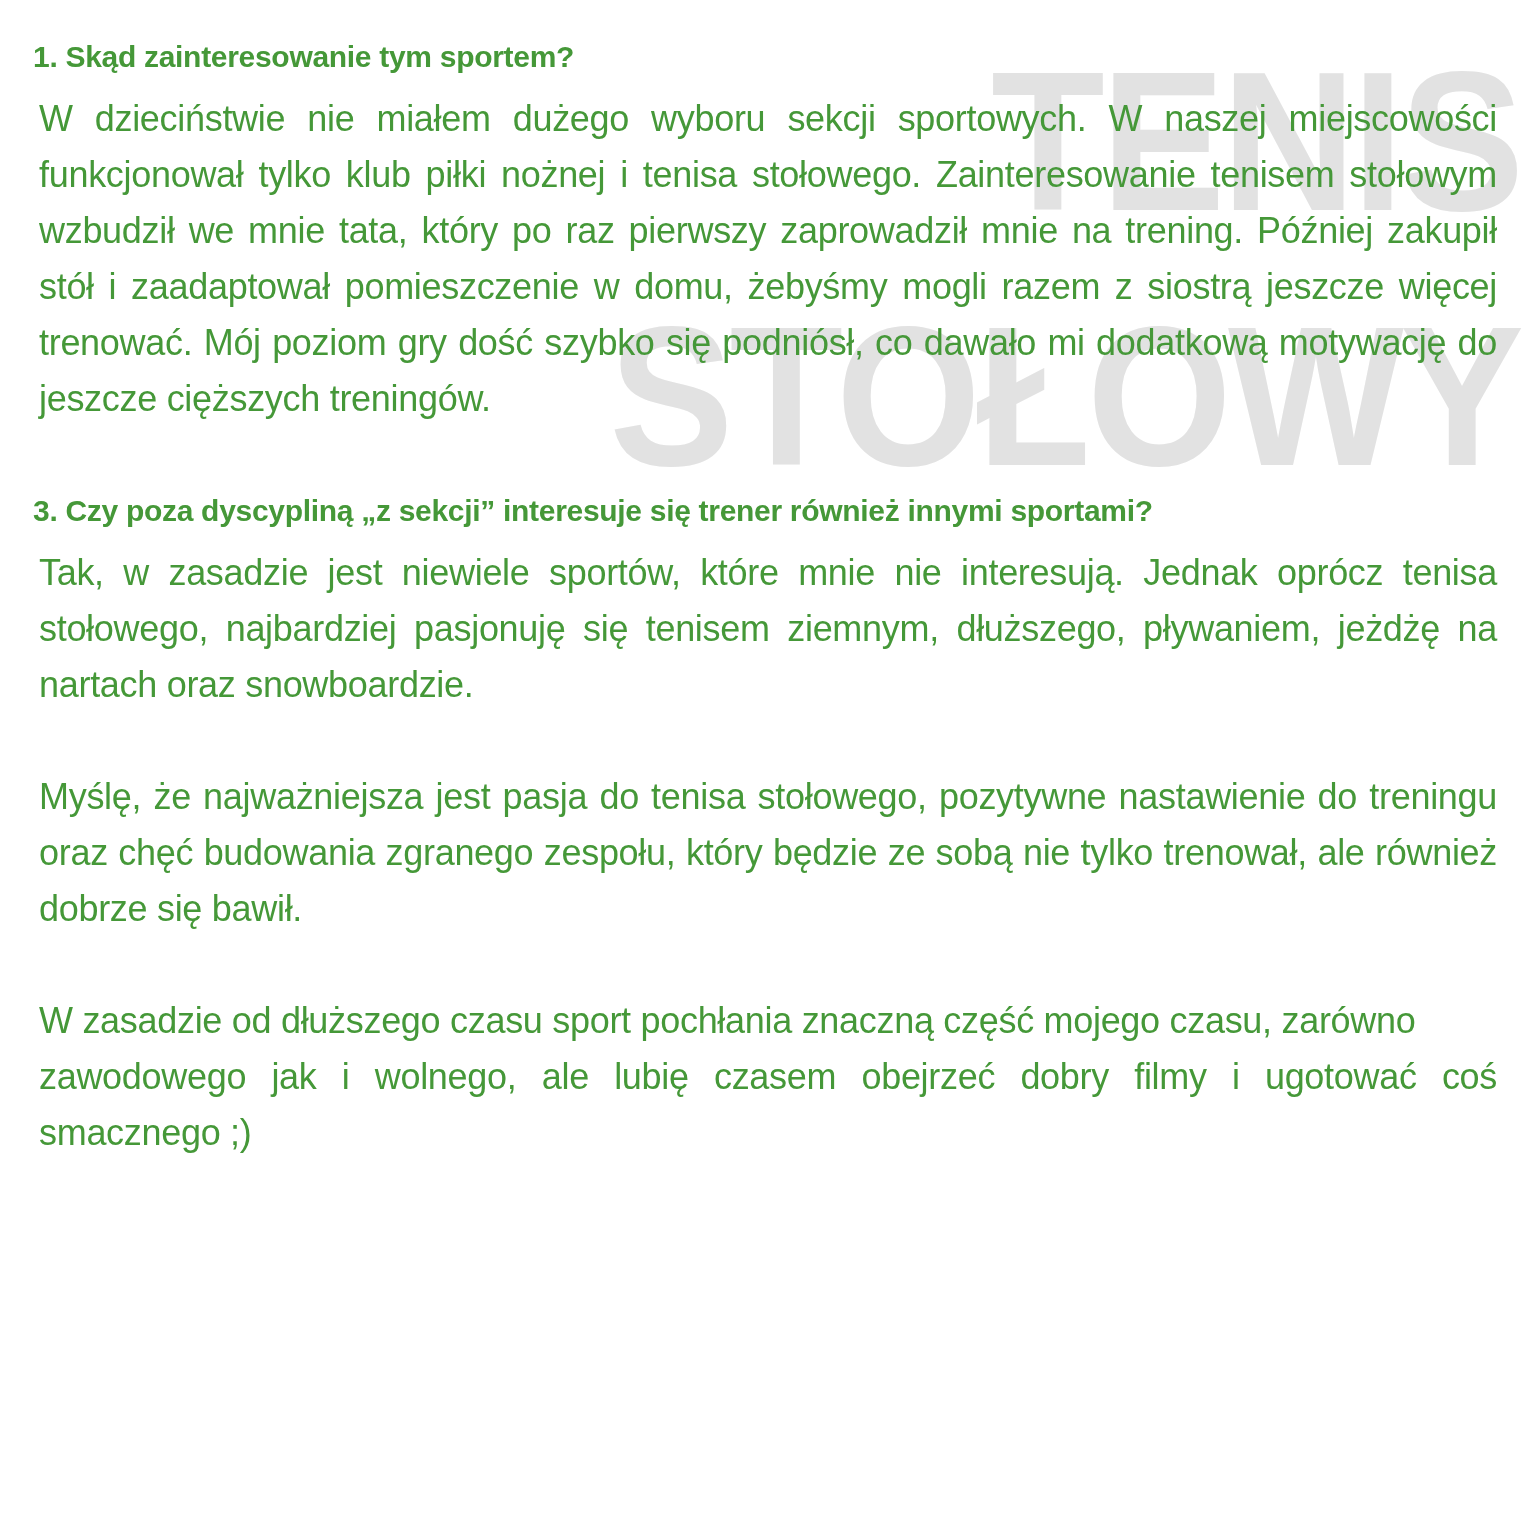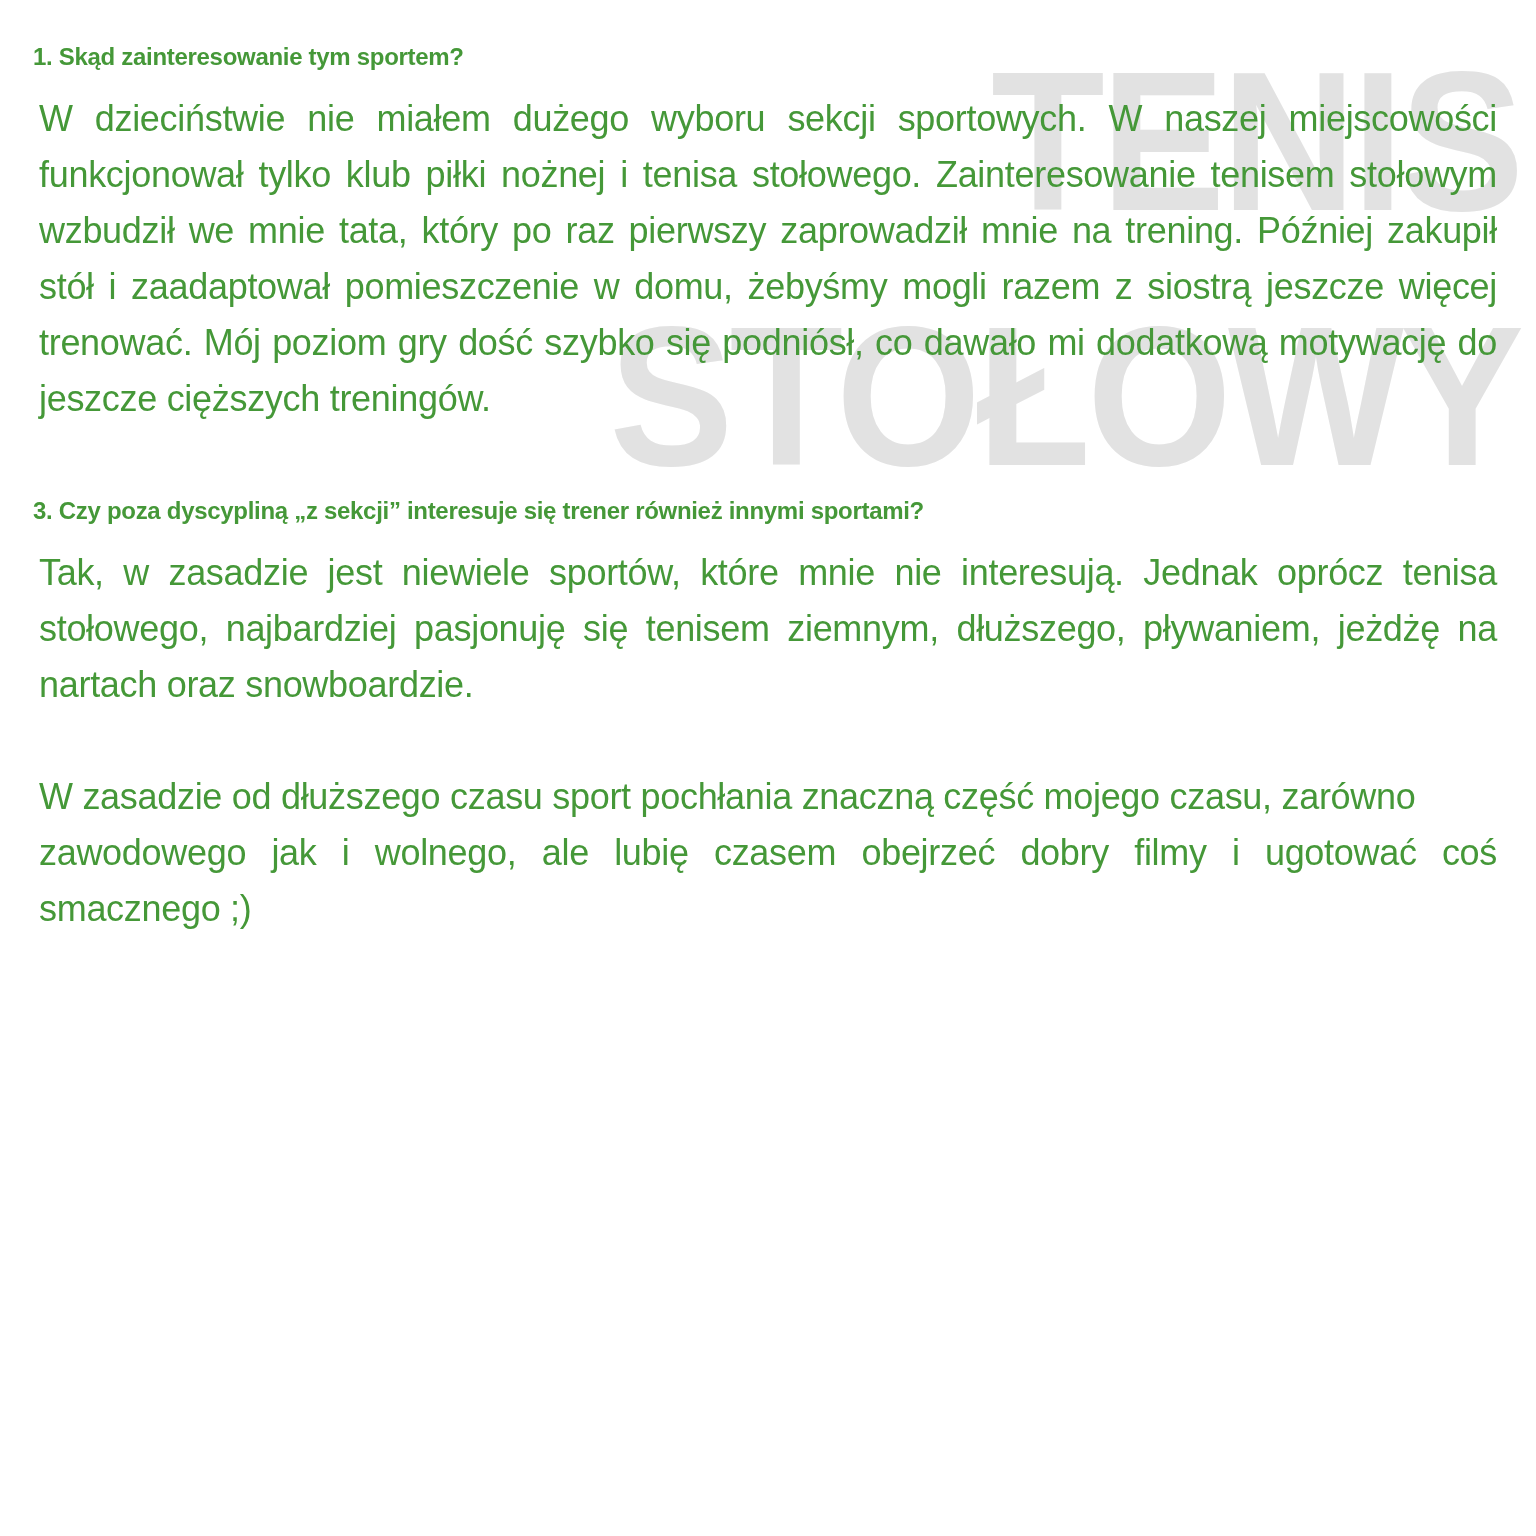--- a/index.html
+++ b/index.html
@@ -36,21 +36,21 @@
     padding: 29px 33px 0 33px;
     color: #459838;
     font-size: 36px;
     line-height: 56px;
     letter-spacing: -0.3px;
   }
   .qa-section { margin: 0 0 56px 0; }
   .qa-section:last-child { margin-bottom: 0; }
   .question {
     margin: 0;
-    font-size: 24px;
+    font-size: 30px;
     font-weight: 700;
     text-align: justify;
     color: #459838;
   }
   .answer {
     margin: 6px;
     text-align: justify;
     white-space: pre-line;
   }
 </style>
@@ -66,20 +66,21 @@
     <h2 class="question">1. Skąd zainteresowanie tym sportem?</h2>
     <p class="answer">W dzieciństwie nie miałem dużego wyboru sekcji sportowych. W naszej miejscowości funkcjonował tylko klub piłki nożnej i tenisa stołowego. Zainteresowanie tenisem stołowym wzbudził we mnie tata, który po raz pierwszy zaprowadził mnie na trening. Później zakupił stół i zaadaptował pomieszczenie w domu, żebyśmy mogli razem z siostrą jeszcze więcej trenować. Mój poziom gry dość szybko się podniósł, co dawało mi dodatkową motywację do jeszcze cięższych treningów.</p>
   </section>
 
   <section class="qa-section">
     <h2 class="question">3. Czy poza dyscypliną „z sekcji” interesuje się trener również innymi sportami?</h2>
     <p class="answer">Tak, w zasadzie jest niewiele sportów, które mnie nie interesują. Jednak oprócz tenisa stołowego, najbardziej pasjonuję się tenisem ziemnym, dłuższego, pływaniem, jeżdżę na nartach oraz snowboardzie.</p>
   </section>
 
   <section class="qa-section">
+    <p class="answer">Myślę, że najważniejsza jest pasja do tenisa stołowego, pozytywne nastawienie do treningu oraz chęć budowania zgranego zespołu, który będzie ze sobą nie tylko trenował, ale również dobrze się bawił.</p>
   </section>
 
   <section class="qa-section">
   </section>
 
   <section class="qa-section">
     <p class="answer">W zasadzie od dłuższego czasu sport pochłania znaczną część mojego czasu, zarówno
 zawodowego jak i wolnego, ale lubię czasem obejrzeć dobry filmy i ugotować coś smacznego ;)</p>
   </section>
 

